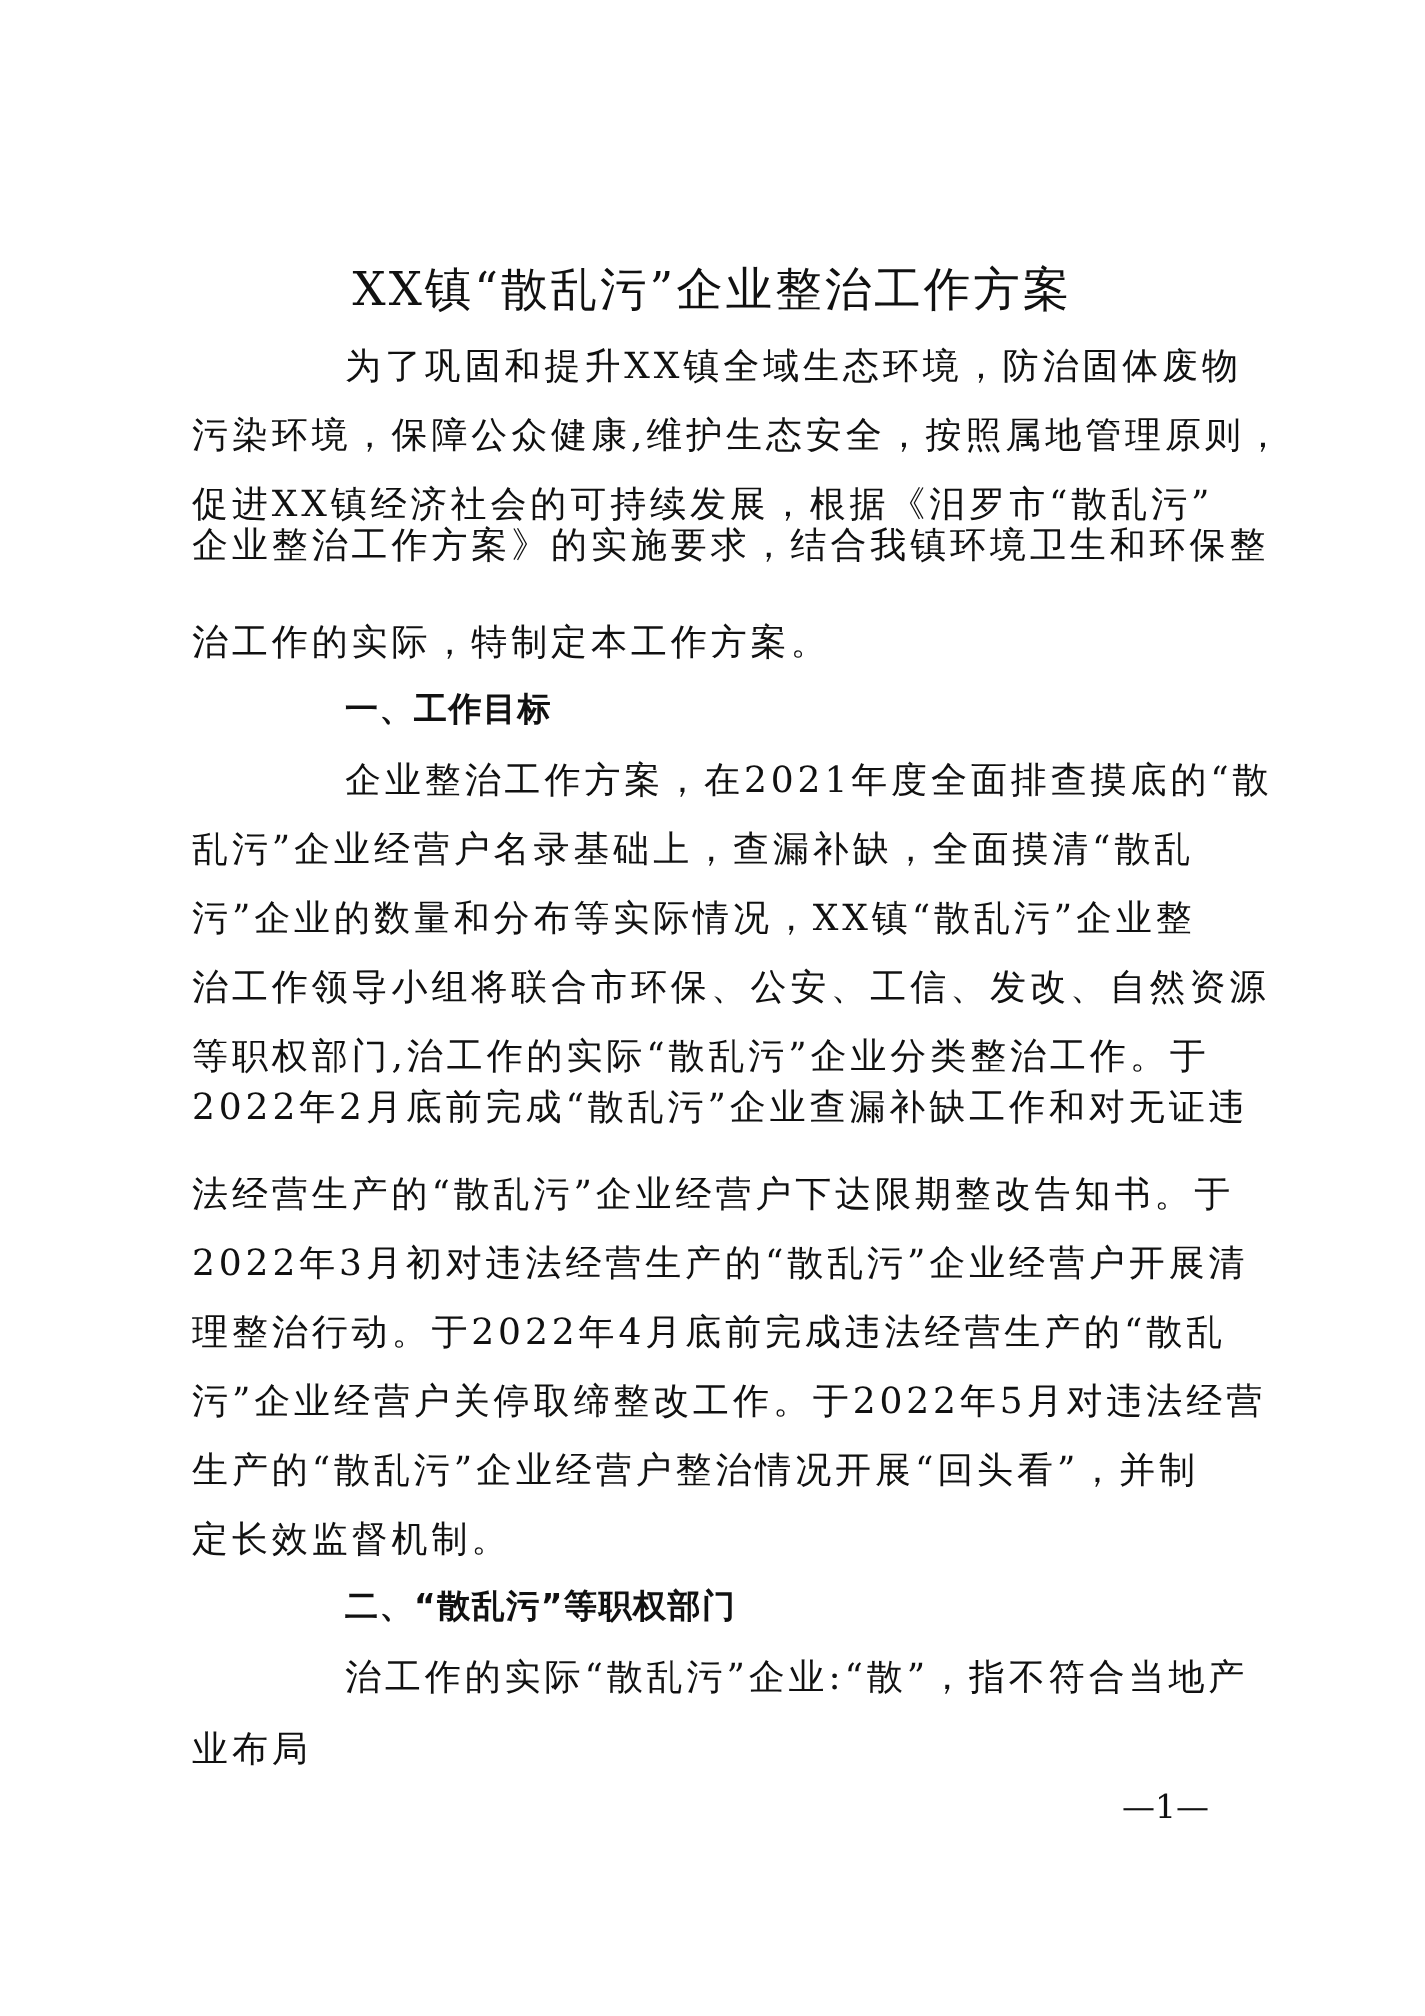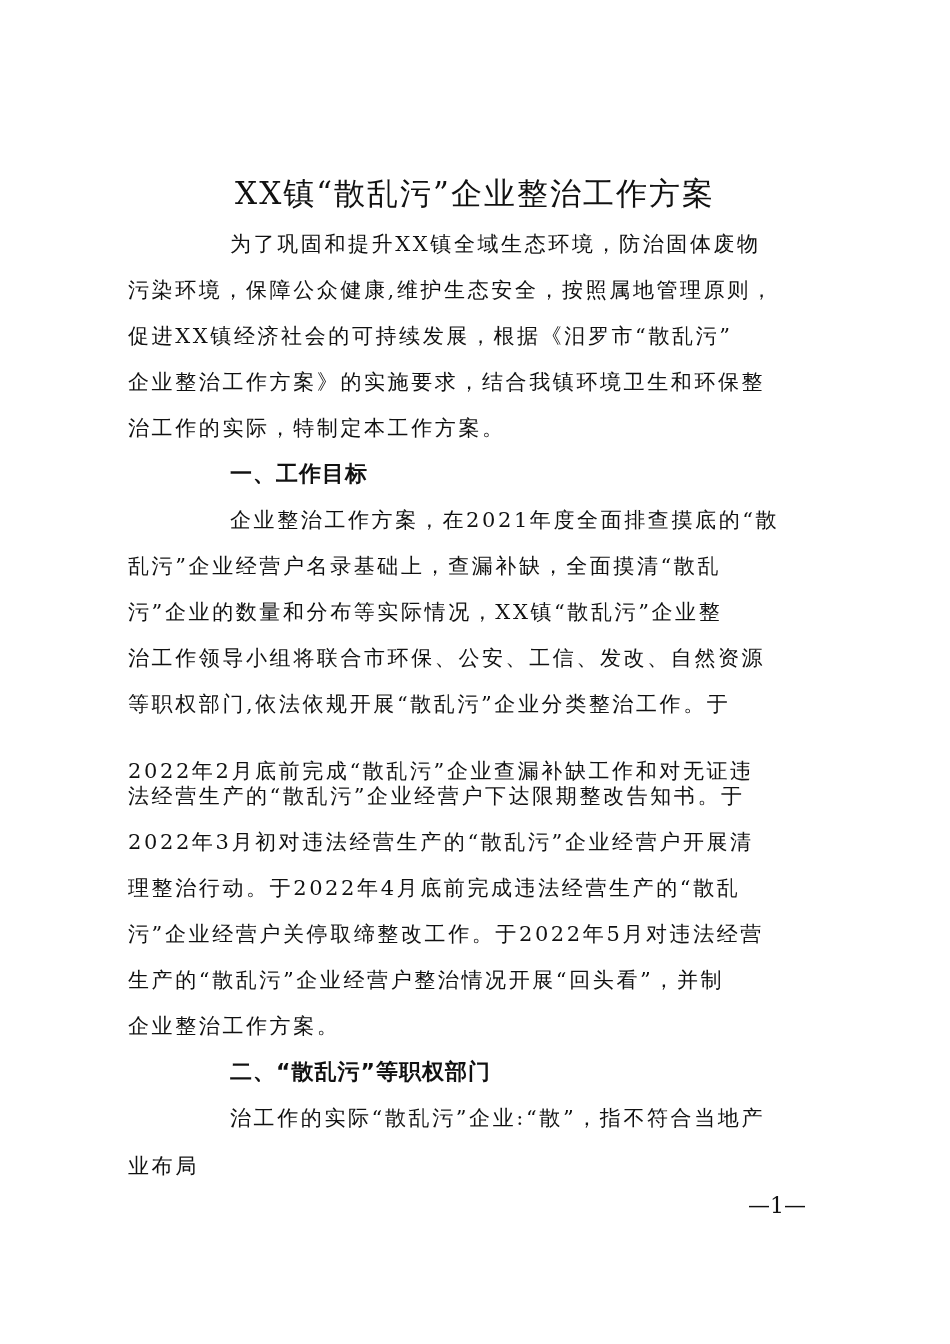--- a/index.html
+++ b/index.html
@@ -1,52 +1,52 @@
 <!DOCTYPE html>
 <html><head>
 <meta charset="utf-8">
 <style>
   html, body { margin:0; padding:0; background:#ffffff; }
   body { width:950px; height:1344px; position:relative; overflow:hidden;
          font-family:"DejaVu Serif", "Liberation Serif", serif; color:#111; }
   .page { position:absolute; left:0; top:0; width:758px; height:1344px; background:#fff; }
   .title { position:absolute; left:0; width:950px; top:172px; text-align:center;
            font-size:31px; letter-spacing:2px; line-height:42px; }
-  .line { position:absolute; left:128px; width:700px; font-size:21px; line-height:30px;
+  .line { position:absolute; left:128px; width:700px; font-size:24px; line-height:30px;
           white-space:nowrap; letter-spacing:2.6px; }
   .indent { left:230px; }
   .heading { font-family:"DejaVu Sans", "Liberation Sans", sans-serif; font-weight:bold; font-size:22px; letter-spacing:1px; }
   .pagenum { position:absolute; left:748px; top:1192px; font-size:22px; line-height:28px; white-space:nowrap; }
 </style>
 </head>
 <body>
 
 <div class="page">
   <div class="title">XX镇“散乱污”企业整治工作方案</div>
 
   <div class="line indent" style="top:229px">为了巩固和提升XX镇全域生态环境，防治固体废物</div>
   <div class="line" style="top:275px">污染环境，保障公众健康,维护生态安全，按照属地管理原则，</div>
   <div class="line" style="top:321px">促进XX镇经济社会的可持续发展，根据《汨罗市“散乱污”</div>
-  <div class="line" style="top:367px">企业整治工作方案》的实施要求，结合我镇环境卫生和环保整</div>
+  <div class="line" style="top:348px">企业整治工作方案》的实施要求，结合我镇环境卫生和环保整</div>
   <div class="line indent heading" style="top:459px">一、工作目标</div>
 
   <div class="line" style="top:413px">治工作的实际，特制定本工作方案。</div>
 
   <div class="line indent" style="top:505px">企业整治工作方案，在2021年度全面排查摸底的“散</div>
   <div class="line" style="top:551px">乱污”企业经营户名录基础上，查漏补缺，全面摸清“散乱</div>
   <div class="line" style="top:597px">污”企业的数量和分布等实际情况，XX镇“散乱污”企业整</div>
   <div class="line" style="top:643px">治工作领导小组将联合市环保、公安、工信、发改、自然资源</div>
-  <div class="line" style="top:689px">等职权部门,依法依规开展“散乱污”企业分类整治工作。于</div>
-  <div class="line" style="top:756px">2022年2月底前完成“散乱污”企业查漏补缺工作和对无证违</div>
+  <div class="line" style="top:689px">等职权部门,治工作的实际“散乱污”企业分类整治工作。于</div>
+  <div class="line" style="top:723px">2022年2月底前完成“散乱污”企业查漏补缺工作和对无证违</div>
   <div class="line" style="top:781px">法经营生产的“散乱污”企业经营户下达限期整改告知书。于</div>
   <div class="line" style="top:827px">2022年3月初对违法经营生产的“散乱污”企业经营户开展清</div>
   <div class="line" style="top:873px">理整治行动。于2022年4月底前完成违法经营生产的“散乱</div>
   <div class="line" style="top:919px">污”企业经营户关停取缔整改工作。于2022年5月对违法经营</div>
   <div class="line" style="top:965px">生产的“散乱污”企业经营户整治情况开展“回头看”，并制</div>
-  <div class="line" style="top:1011px">企业整治工作方案。</div>
+  <div class="line" style="top:1011px">定长效监督机制。</div>
 
   <div class="line indent heading" style="top:1057px">二、“散乱污”等职权部门</div>
 
   <div class="line indent" style="top:1103px">治工作的实际“散乱污”企业:“散”，指不符合当地产</div>
   <div class="line" style="top:1151px">业布局</div>
 
   <div class="pagenum">—1—</div>
 </div>
 
 </body></html>

